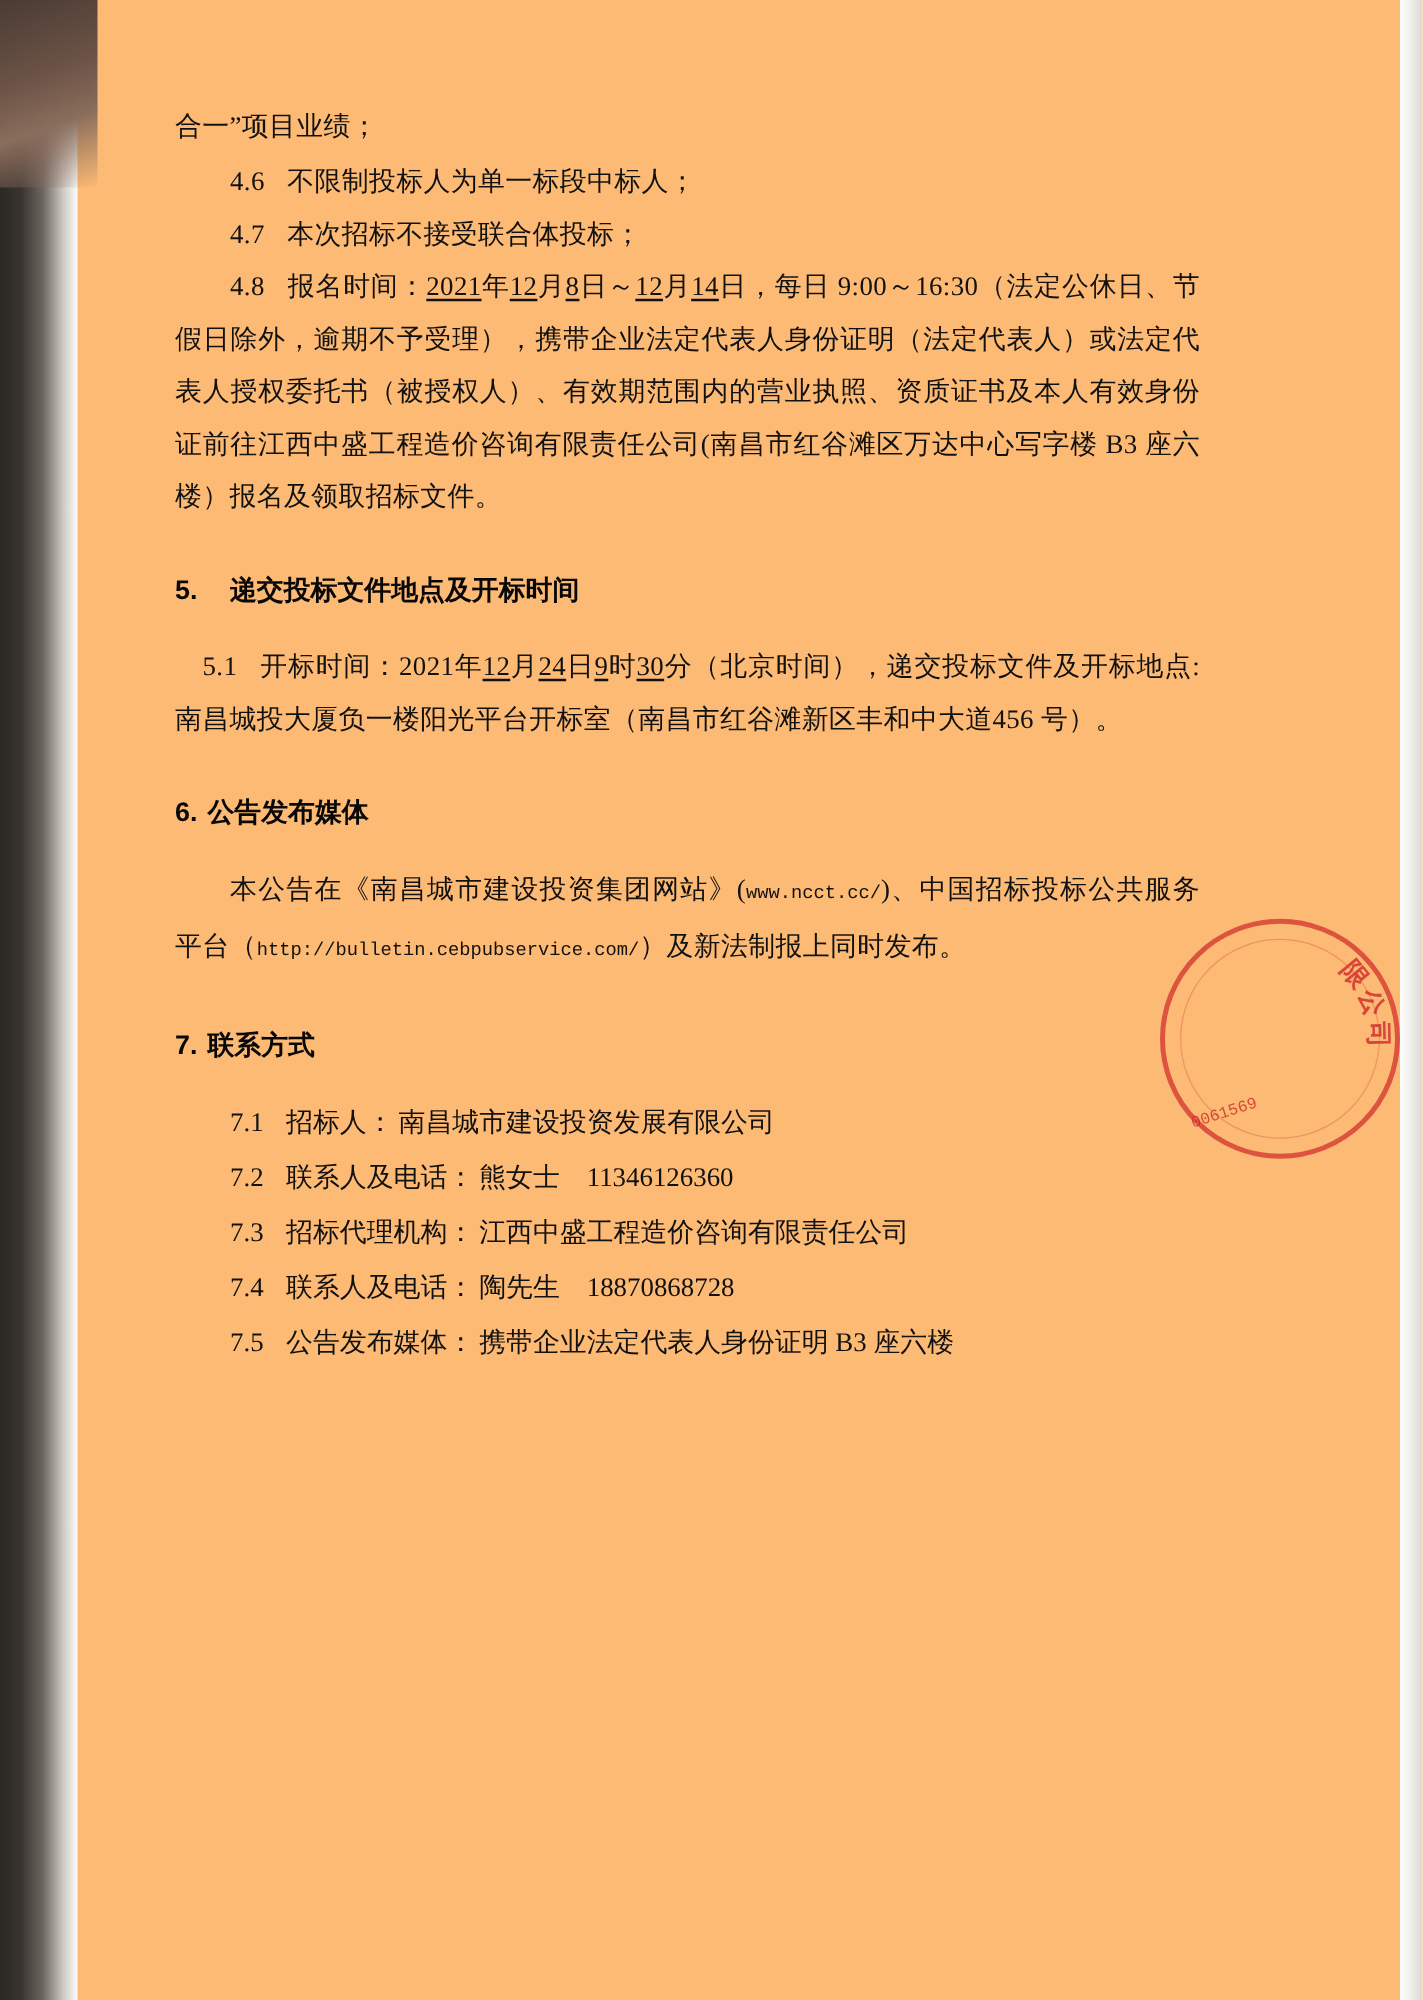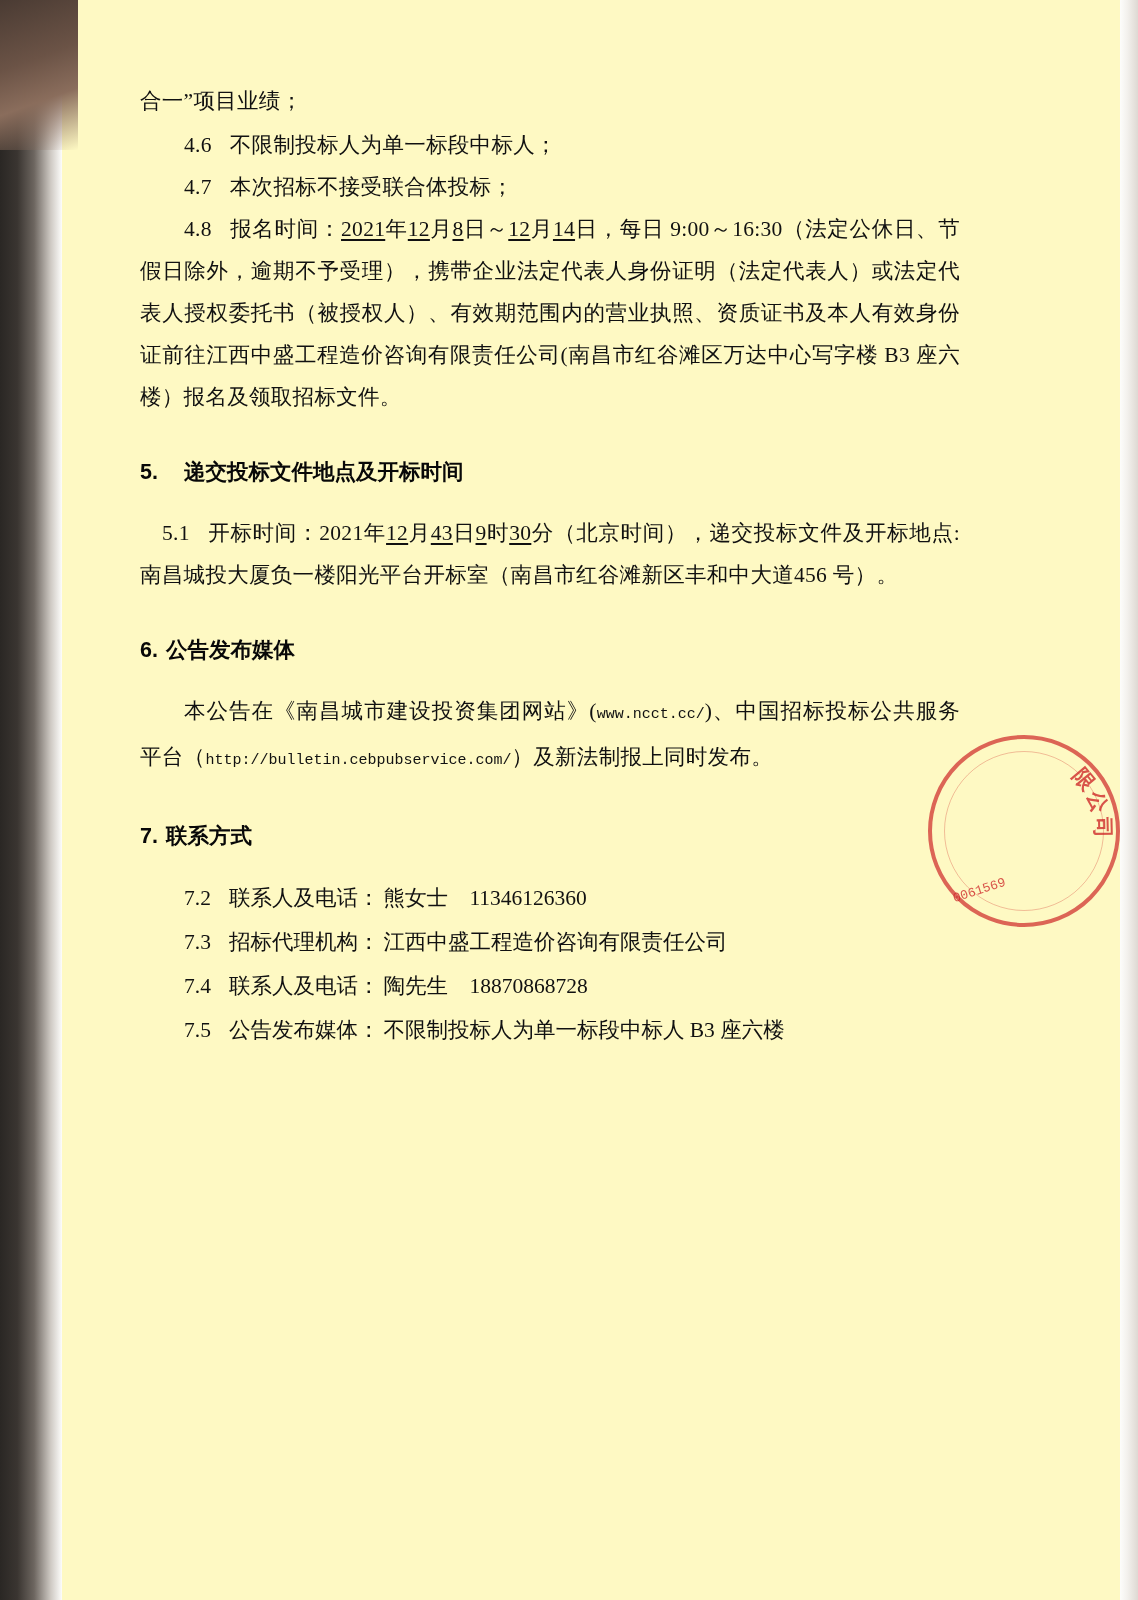--- a/index.html
+++ b/index.html
@@ -8,21 +8,21 @@
     background: #ffffff;
   }
   body {
     font-family: "Liberation Serif", "DejaVu Serif", serif;
   }
   .page {
     position: relative;
     width: 1138px;
     height: 1600px;
     margin: 0 auto;
-    background: #fef9c3;
+    background: #fdba74;
     overflow: hidden;
   }
   
   .scan-edge-left {
     position: absolute;
     left: 0; top: 0;
     width: 62px; height: 1600px;
     background: linear-gradient(90deg, #2a2724 0%, #3a3531 28%, #6d6660 55%, #cfcac4 82%, #fdfdfb 100%);
   }
   .scan-corner {
@@ -156,47 +156,50 @@
 
     <p class="body-text indent-1">
       <span>4.8</span><span class="sp-wide"></span><span>报名时间：</span><span class="u">2021</span><span>年</span><span class="u">12</span><span>月</span><span class="u">8</span><span>日～</span><span class="u">12</span><span>月</span><span class="u">14</span><span>日，</span><span>每日 9:00～16:30（法定公</span><span>休日、节假日除外，逾期不予受理），携带企业法定代表人身份证明（法定代表人）或法定代表人授权委托书（被授权人）、有效期范围内的营业执照、资质证书及本人有效身份证前往江西中盛工程造价咨询有限责任公司(南昌市红谷滩区万达中心写字楼 B3 座六楼）报名及领取招标文件。</span>
     </p>
 
     <h2 class="heading gap-lg">
       <span class="num">5.</span><span class="sp-wide"></span><span>递交投标文件地点及开标时间</span>
     </h2>
 
     <p class="body-text indent-half gap-md">
-      <span>5.1</span><span class="sp-wide"></span><span>开标时间：</span><span>2021</span><span>年</span><span class="u">12</span><span>月</span><span class="u">43</span><span>日</span><span class="u">9</span><span>时</span><span class="u">30</span><span>分</span><span>（北京时间），递交投标文件及</span><span>开标地点:南昌城投大厦负一楼阳光平台开标室（南昌市红谷滩新区丰和中大道</span><span>456 号）。</span>
+      <span>5.1</span><span class="sp-wide"></span><span>开标时间：</span><span>2021</span><span>年</span><span class="u">12</span><span>月</span><span class="u">24</span><span>日</span><span class="u">9</span><span>时</span><span class="u">30</span><span>分</span><span>（北京时间），递交投标文件及</span><span>开标地点:南昌城投大厦负一楼阳光平台开标室（南昌市红谷滩新区丰和中大道</span><span>456 号）。</span>
     </p>
 
     <h2 class="heading gap-lg">
       <span class="num">6.</span><span>公告发布媒体</span>
     </h2>
 
     <p class="body-text indent-1 gap-md">
       <span>本公告在《南昌城市建设投资集团网站》(</span><span class="mono">www.ncct.cc/</span><span>)、中国招标投标公</span><span>共服务平台（</span><span class="mono">http://bulletin.cebpubservice.com/</span><span>）及新法制报上同时发布。</span>
     </p>
 
     <h2 class="heading gap-lg">
       <span class="num">7.</span><span>联系方式</span>
     </h2>
 
     <div class="gap-md">
       <div class="list-line">
+        <span>7.1</span><span class="sp-wide"></span><span class="lbl">招标人：</span><span>南昌城市建设投资发展有限公司</span>
+      </div>
+      <div class="list-line">
         <span>7.2</span><span class="sp-wide"></span><span class="lbl">联系人及电话：</span><span>熊女士　11346126360</span>
       </div>
       <div class="list-line">
         <span>7.3</span><span class="sp-wide"></span><span class="lbl">招标代理机构：</span><span>江西中盛工程造价咨询有限责任公司</span>
       </div>
       <div class="list-line">
         <span>7.4</span><span class="sp-wide"></span><span class="lbl">联系人及电话：</span><span>陶先生　18870868728</span>
       </div>
       <div class="list-line">
-        <span>7.5</span><span class="sp-wide"></span><span class="lbl">公告发布媒体：</span><span>不限制投标人为单一标段中标人 B3 座六楼</span>
+        <span>7.5</span><span class="sp-wide"></span><span class="lbl">公告发布媒体：</span><span>携带企业法定代表人身份证明 B3 座六楼</span>
       </div>
     </div>
 
   </div>
 
   <div class="stamp">
     <div class="ring"></div>
     <div class="ring-inner"></div>
     <svg class="arc-text" viewBox="0 0 192 192">
       <defs>

